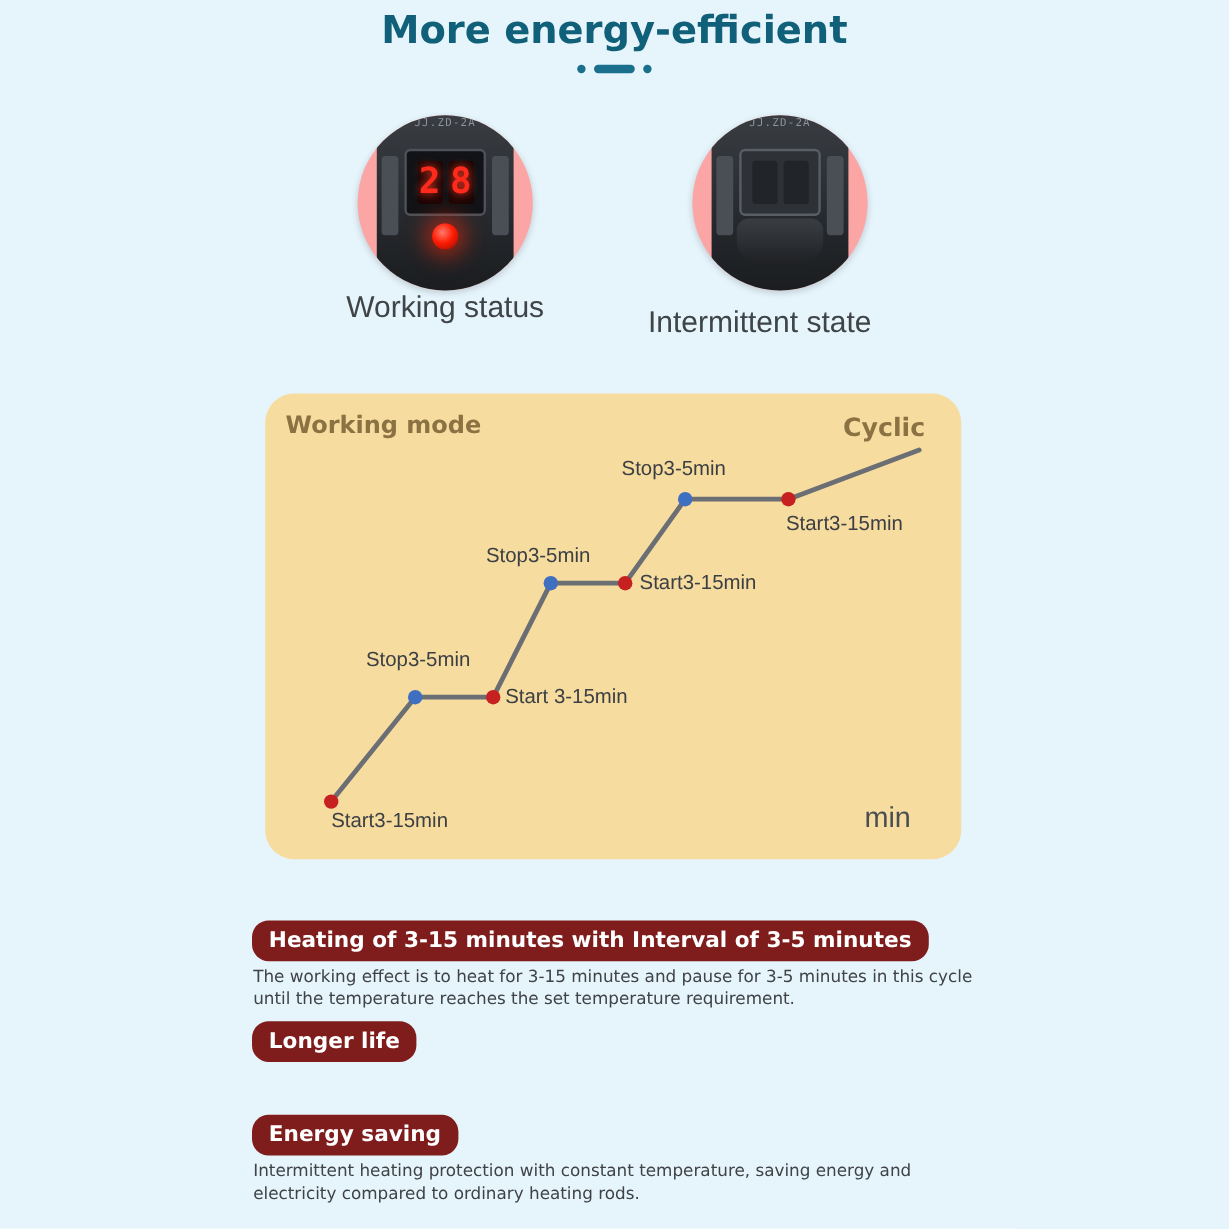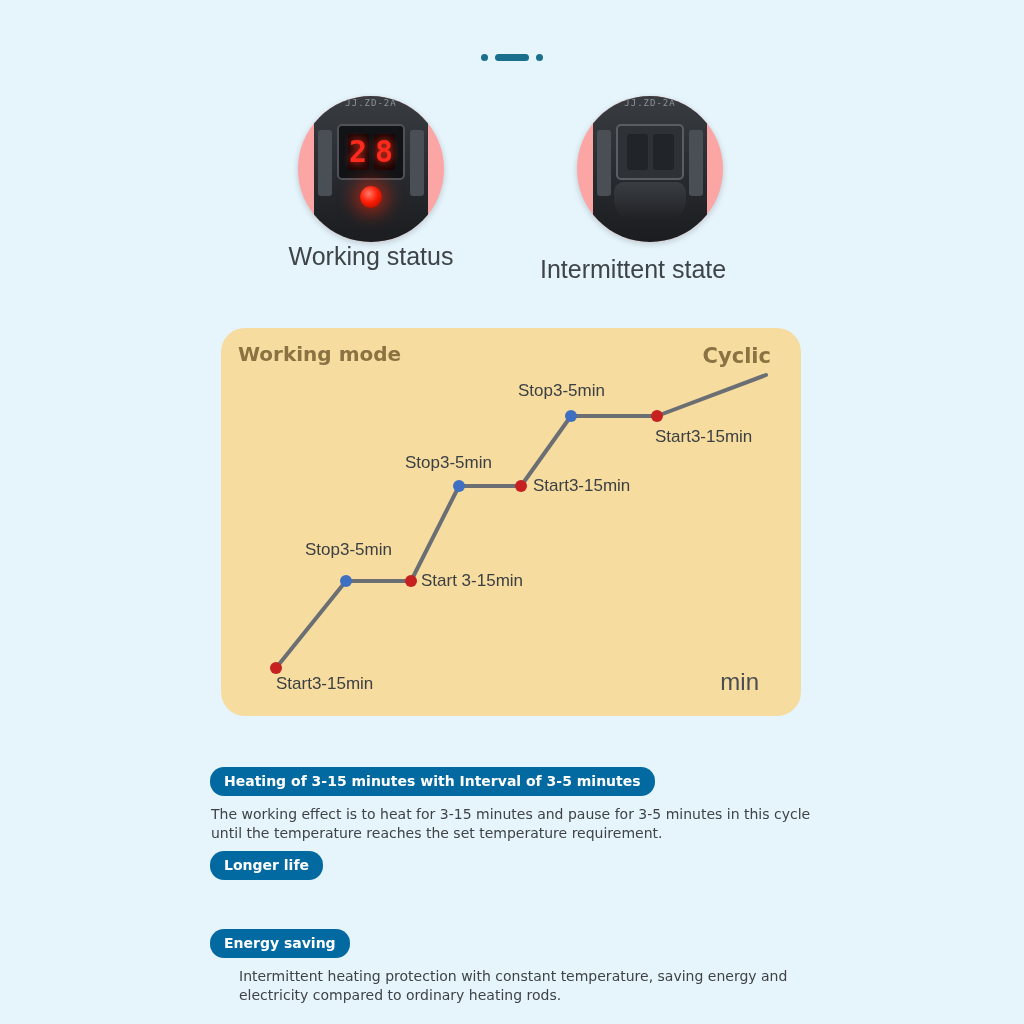--- a/index.html
+++ b/index.html
@@ -208,48 +208,49 @@
     position: absolute;
     font-size: 17px;
     color: #3c4044;
     white-space: nowrap;
     font-family: "Liberation Sans", sans-serif;
   }
 
   
   .pill {
     position: absolute;
-    background: #0369a1;
+    background: #7f1d1d;
     color: #ffffff;
     border-radius: 14px;
-    font-size: 14px;
+    font-size: 18px;
     padding: 6px 14px 7px 14px;
     font-family: "DejaVu Sans", sans-serif;
     font-weight: bold;
     white-space: nowrap;
   }
   .para {
     position: absolute;
     font-size: 14px;
     color: #3f4347;
     line-height: 1.35;
     font-family: "DejaVu Sans", sans-serif;
   }
   #pill-1 { top: 767px; left: 210px; }
   #para-1 { top: 805px; left: 211px; width: 610px; }
   #pill-2 { top: 851px; left: 210px; }
   #para-2 { top: 890px; left: 211px; width: 620px; }
   #pill-3 { top: 929px; left: 210px; }
-  #para-3 { top: 967px; left: 211px; width: 600px; margin-left: 28px; }
+  #para-3 { top: 967px; left: 211px; width: 600px; }
 </style>
 </head>
 <body>
 
 <div id="page">
 
+  <div class="title">More energy-efficient</div>
   <div class="title-underline">
     <span class="tu-dot"></span>
     <span class="tu-bar"></span>
     <span class="tu-dot"></span>
   </div>
 
   <div class="photo" id="photo-working">
     <div class="dev-body">
       <div class="dev-top-text">JJ.ZD-2A</div>
       <div class="dev-side left"></div>

